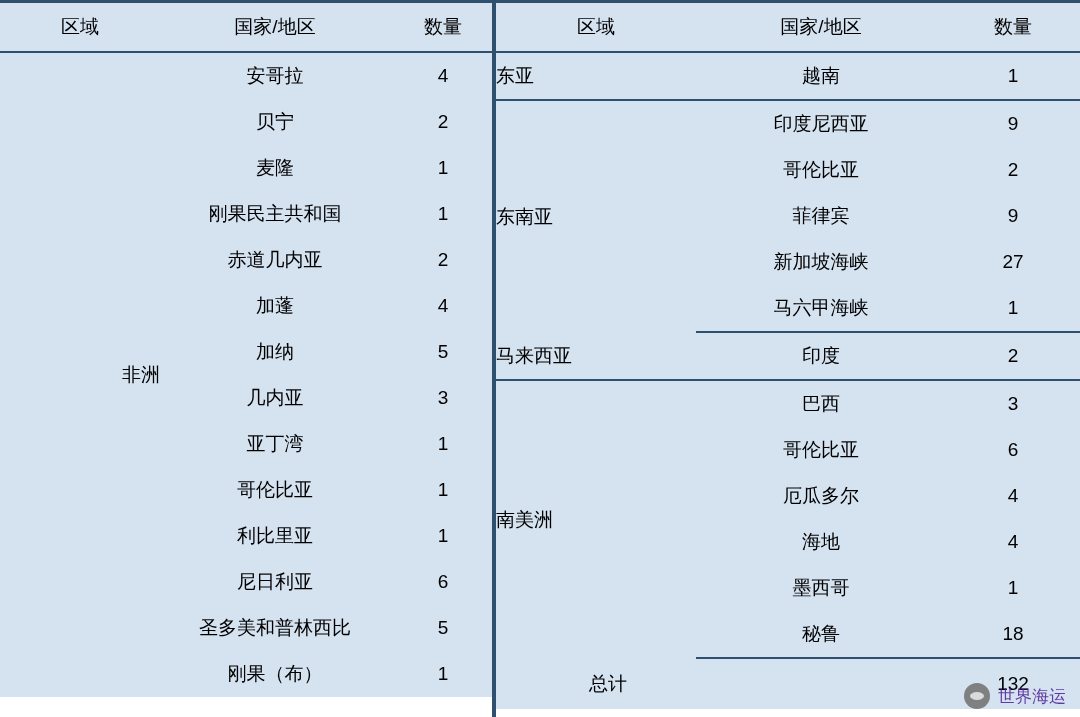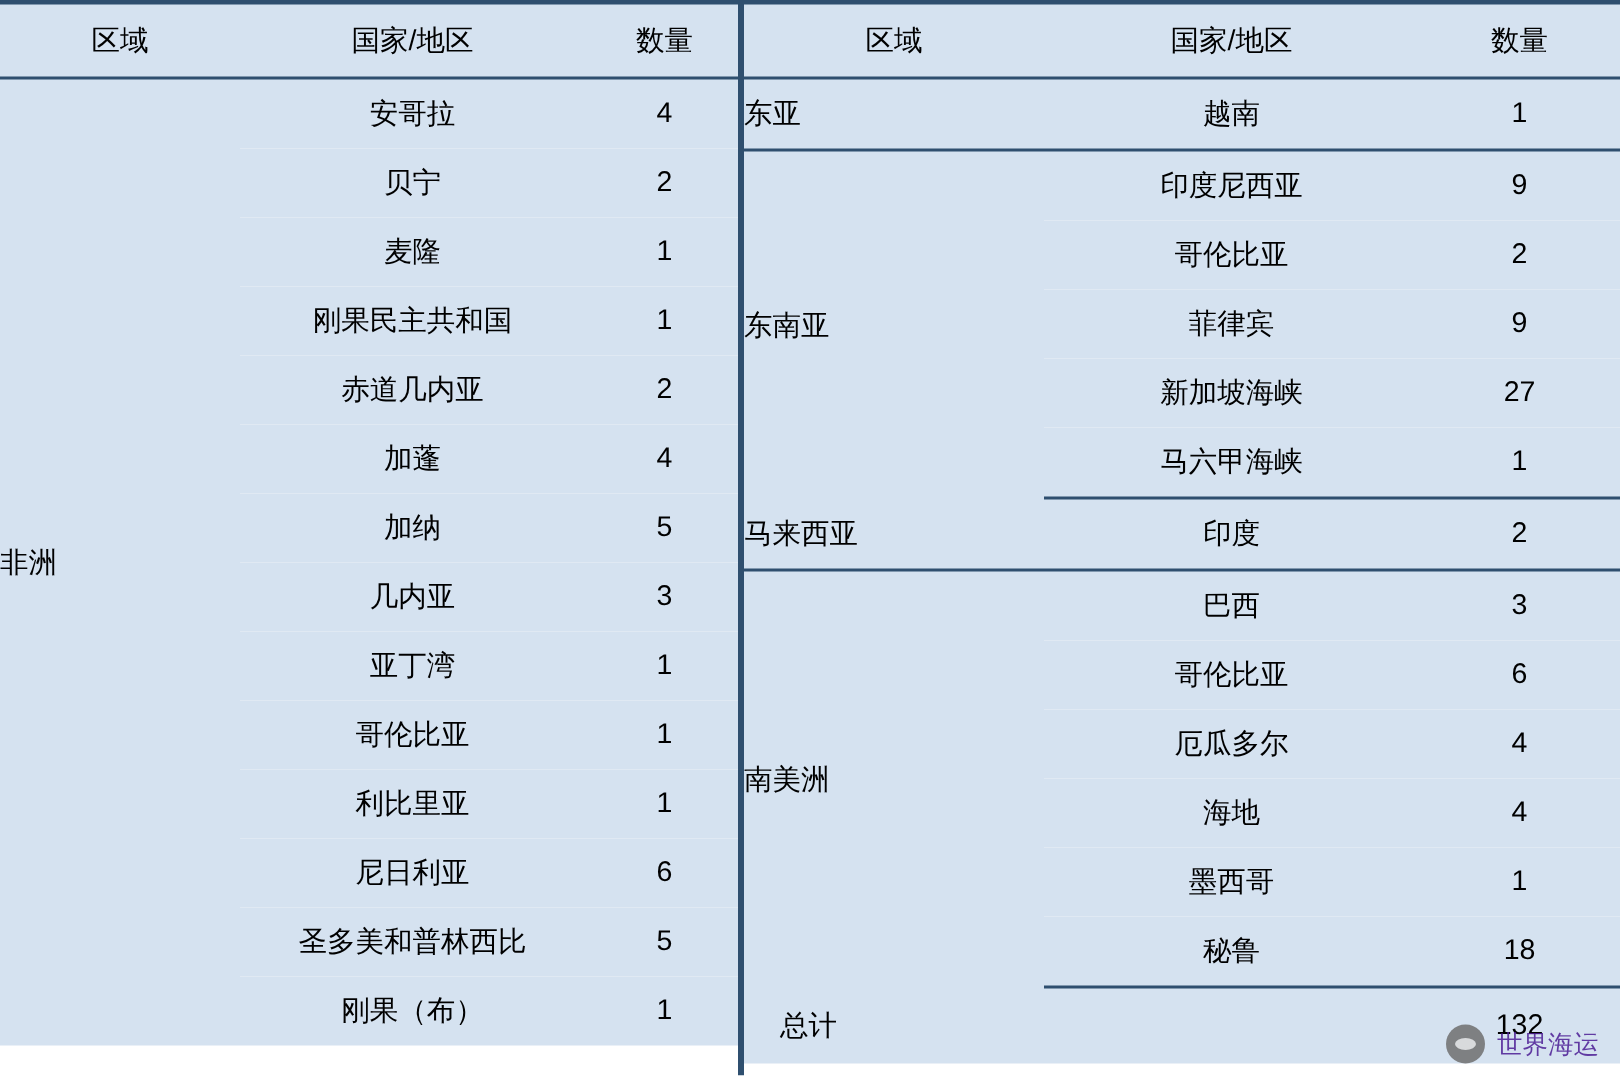--- a/index.html
+++ b/index.html
@@ -72,21 +72,21 @@
 
   .hdr td.col-region { text-align: center; }
 
   .row-sep td {
     border-bottom: 2px solid #2f4f6f;
   }
   .total-row td {
     height: 50px;
   }
   .total-label {
-    text-align: left;
+    text-align: center;
     padding-left: 24px;
   }
   .divider {
     position: absolute;
     left: 492px;
     top: 0;
     width: 4px;
     height: 717px;
     background: #2f4f6f;
   }
@@ -113,21 +113,21 @@
     content: "";
     position: absolute;
     left: 6px;
     top: 9px;
     width: 14px;
     height: 8px;
     border-radius: 50%;
     background: #d9d9d9;
   }
   .region-cell {
-    text-align: left;
+    text-align: right;
   }
 </style>
 </head>
 <body>
 
 <div class="page">
   <div class="tables">
 
     <div class="tbl-wrap tbl-left">
       <table>

